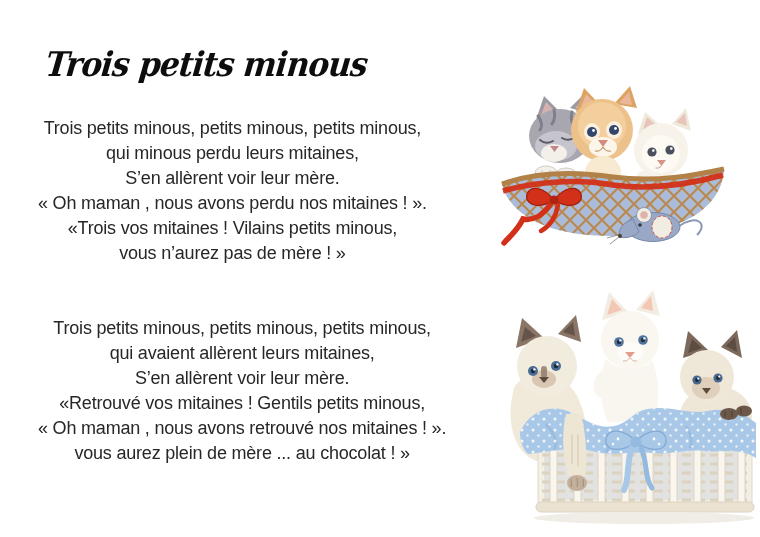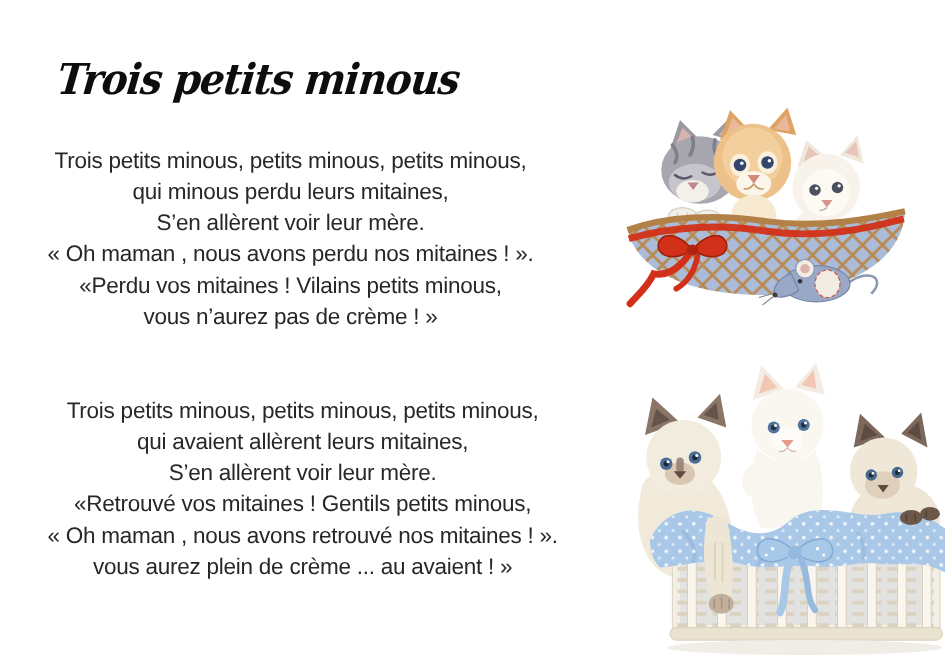--- a/index.html
+++ b/index.html
@@ -39,31 +39,31 @@
 
 <div class="page">
 
   <div class="title">Trois petits minous</div>
 
   <div class="verse verse-1">
     <div>Trois petits minous, petits minous, petits minous,</div>
     <div>qui minous perdu leurs mitaines,</div>
     <div>S’en allèrent voir leur mère.</div>
     <div>« Oh maman , nous avons perdu nos mitaines ! ».</div>
-    <div>«Perdu vos mitaines ! Vilains petits minous,</div>
-    <div>vous n’aurez pas de crème ! »</div>
+    <div>«Trois vos mitaines ! Vilains petits minous,</div>
+    <div>vous n’aurez pas de mère ! »</div>
   </div>
 
   <div class="verse verse-2">
     <div>Trois petits minous, petits minous, petits minous,</div>
     <div>qui avaient allèrent leurs mitaines,</div>
     <div>S’en allèrent voir leur mère.</div>
     <div>«Retrouvé vos mitaines ! Gentils petits minous,</div>
     <div>« Oh maman , nous avons retrouvé nos mitaines ! ».</div>
-    <div>vous aurez plein de crème ... au avaient ! »</div>
+    <div>vous aurez plein de mère ... au chocolat ! »</div>
   </div>
 
   <div class="fig fig-illustration">
     <svg viewBox="0 0 230 170">
       <defs>
         <clipPath id="bowlClip">
           <path d="M4,100 C35,89 75,87 115,93 C158,99 198,91 226,85 C225,118 192,150 113,152 C48,152 11,130 4,100 Z"></path>
         </clipPath>
         <pattern id="lat" width="16" height="16" patternUnits="userSpaceOnUse">
           <path d="M0,0 L16,16 M16,0 L0,16" stroke="#b9894f" stroke-width="2.2" fill="none"></path>

